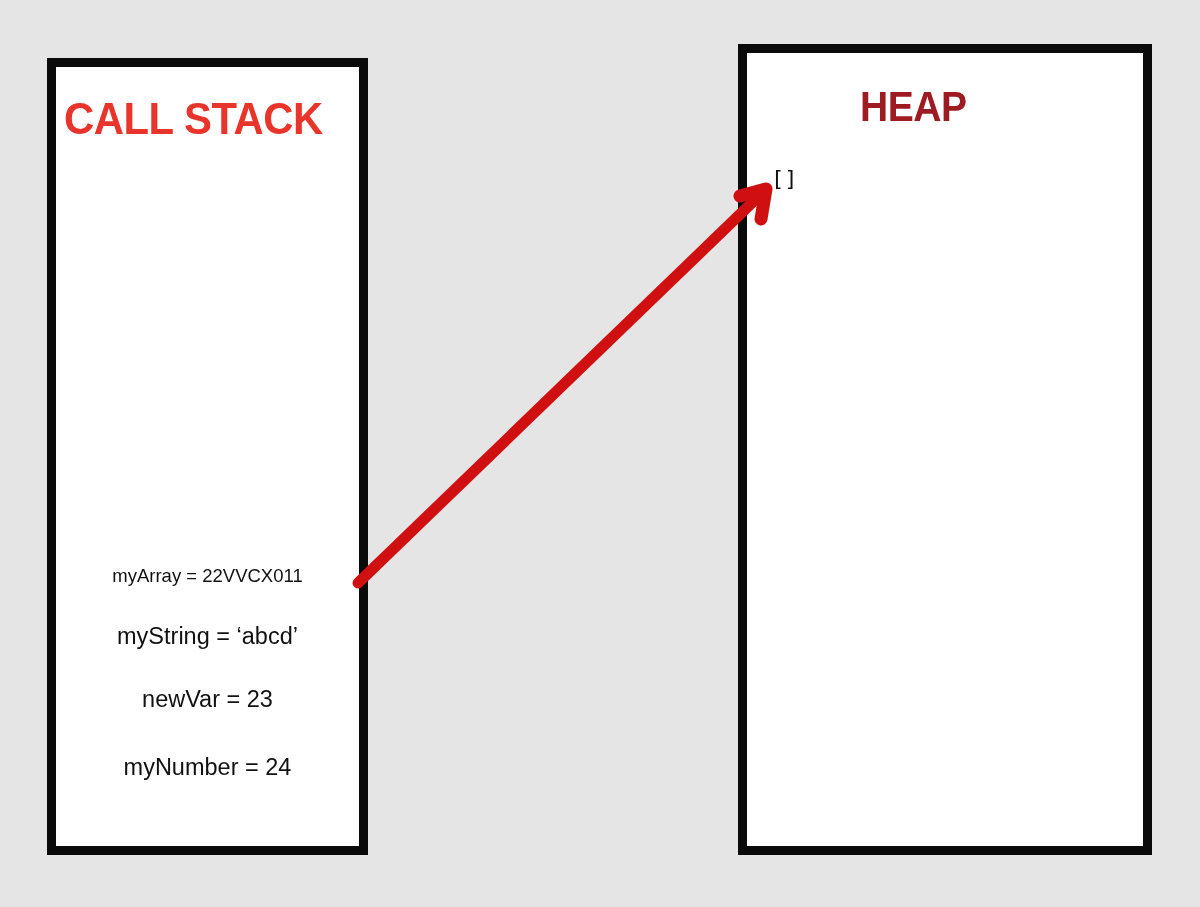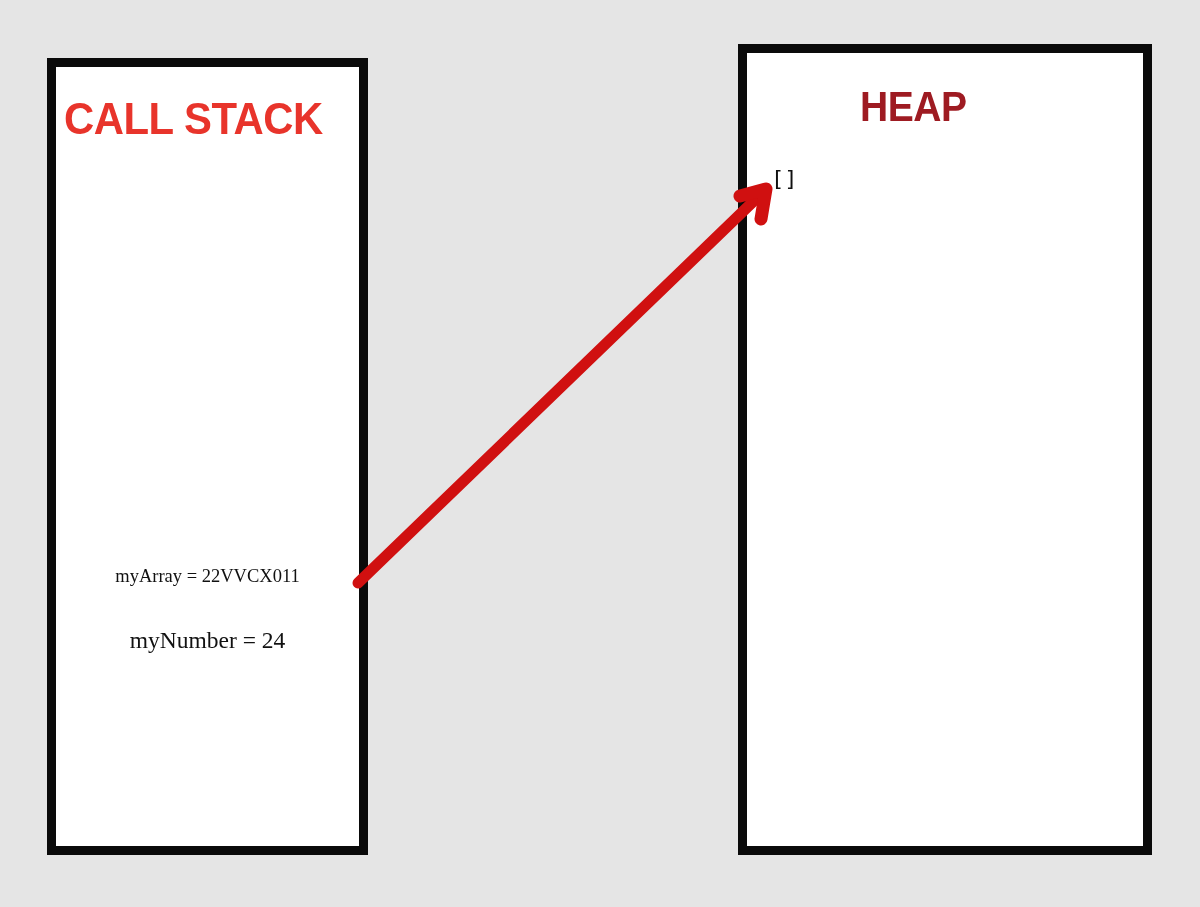--- a/index.html
+++ b/index.html
@@ -63,21 +63,21 @@
   }
 
   
   #stack-entries {
     position: absolute;
     left: 56px;
     top: 566px;
     width: 303px;
   }
   .stack-entry {
-    font-family: Liberation Serif, serif;
+    font-family: Liberation Sans, sans-serif;
     color: #111111;
     text-align: center;
     white-space: nowrap;
     line-height: 1.1;
   }
   .stack-entry.size-sm { font-size: 18.5px; }
   .stack-entry.size-md { font-size: 23.5px; }
   #stack-entry-0 { margin-top: 0px; }
   #stack-entry-1 { margin-top: 38px; }
   #stack-entry-2 { margin-top: 37px; }
@@ -109,20 +109,22 @@
 <body>
 
 <div id="canvas" style="background: #e5e5e5; padding-left: 20px;">
 
   <div class="region-box" id="call-stack-box" style="border-color: rgb(10, 10, 10);"></div>
 
   <div class="region-title" id="call-stack-title" style="color: rgb(232, 52, 43);">CALL STACK</div>
 
   <div id="stack-entries">
     <div class="stack-entry size-sm" id="stack-entry-0">myArray = 22VVCX011</div>
+    <div class="stack-entry size-md" id="stack-entry-1">myString = ‘abcd’</div>
+    <div class="stack-entry size-md" id="stack-entry-2">newVar = 23</div>
     <div class="stack-entry size-md" id="stack-entry-3">myNumber = 24</div>
   </div>
 
   <div class="region-box" id="heap-box" style="border-color: rgb(10, 10, 10);"></div>
 
   <div class="region-title" id="heap-title" style="color: rgb(158, 27, 34);">HEAP</div>
 
   <div id="heap-object-0">[]</div>
 
   <svg id="reference-arrow" viewBox="0 0 1200 907">

